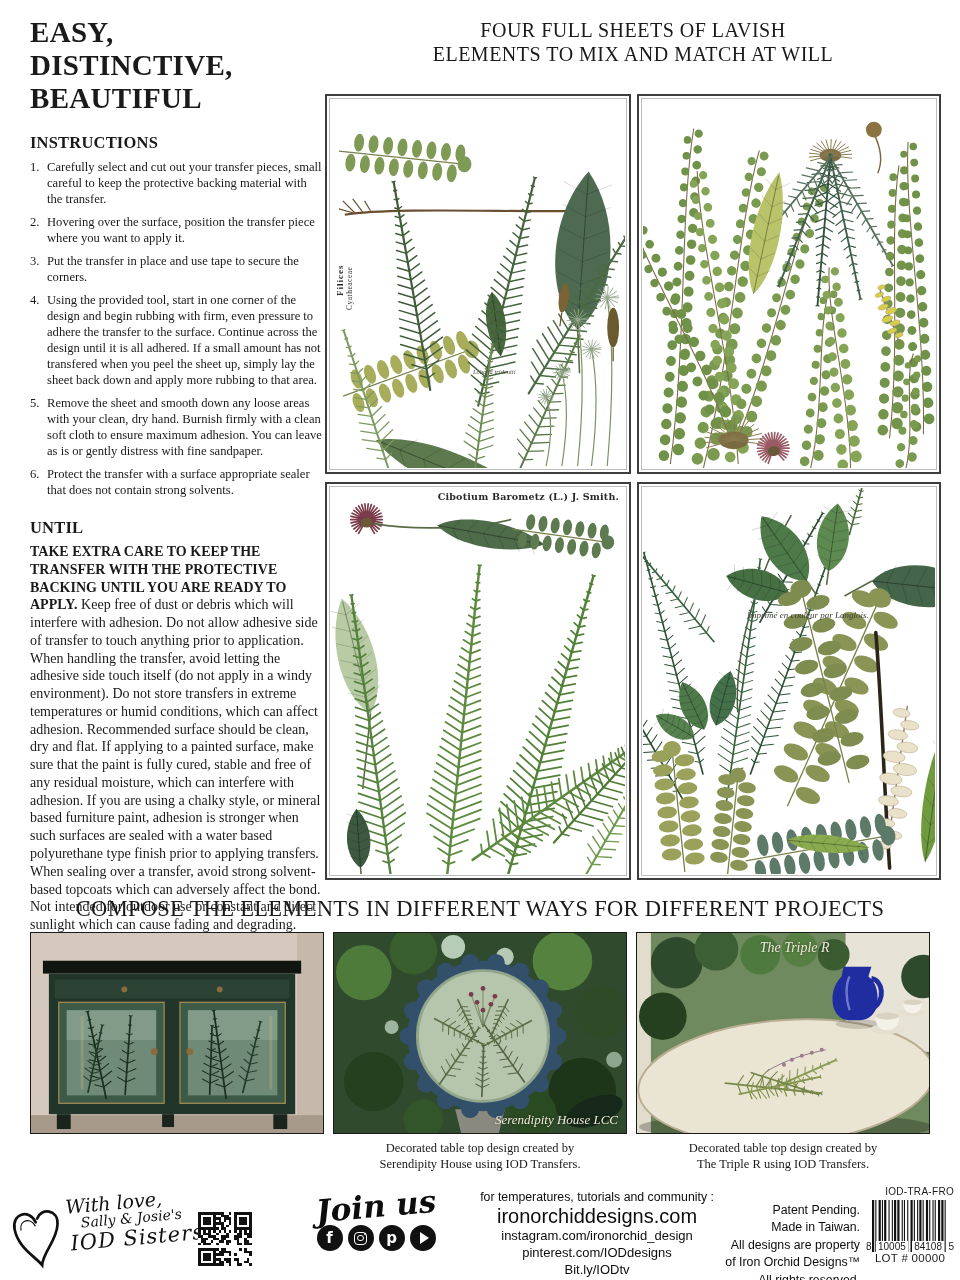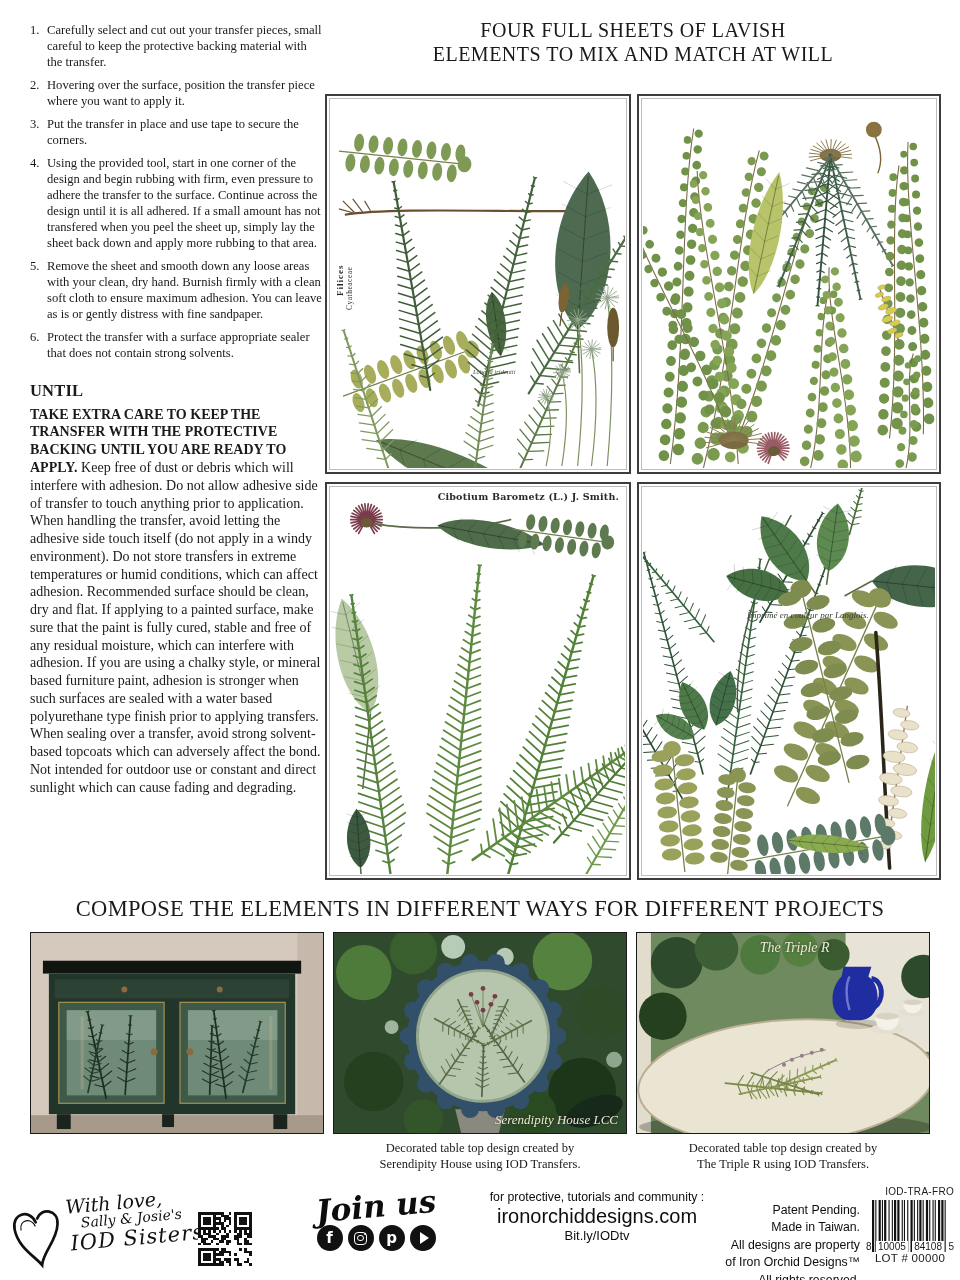--- a/index.html
+++ b/index.html
@@ -71,20 +71,26 @@
 .sku{font-size:10px;text-align:right;letter-spacing:.3px;margin-bottom:1px}
 .bc svg{width:88px;height:56px;display:block}
 .bdigits{position:relative;margin-top:-13px;display:flex;justify-content:space-between;font-size:10px;align-items:flex-end}
 .bdigits .grp{background:#fff;padding:0 2px}
 .lot{font-size:11.5px;margin-top:0px;letter-spacing:.3px}
 </style>
 </head>
 <body>
 
 <div class="left-col">
+  <div class="title">
+    <div>EASY,</div>
+    <div>DISTINCTIVE,</div>
+    <div>BEAUTIFUL</div>
+  </div>
+  <h2 class="sec-h">INSTRUCTIONS</h2>
   <ol class="instr">
     <li>Carefully select and cut out your transfer pieces, small careful to keep the protective backing material with the transfer.</li>
     <li>Hovering over the surface, position the transfer piece where you want to apply it.</li>
     <li>Put the transfer in place and use tape to secure the corners.</li>
     <li>Using the provided tool, start in one corner of the design and begin rubbing with firm, even pressure to adhere the transfer to the surface. Continue across the design until it is all adhered. If a small amount has not transfered when you peel the sheet up, simply lay the sheet back down and apply more rubbing to that area.</li>
     <li>Remove the sheet and smooth down any loose areas with your clean, dry hand. Burnish firmly with a clean soft cloth to ensure maximum adhesion. You can leave as is or gently distress with fine sandpaper.</li>
     <li>Protect the transfer with a surface appropriate sealer that does not contain strong solvents.</li>
   </ol>
   <h2 class="sec-h">UNTIL</h2>
   <p class="tips-p"><span class="lead">TAKE EXTRA CARE TO KEEP THE TRANSFER WITH THE PROTECTIVE BACKING UNTIL YOU ARE READY TO APPLY.</span> <span>Keep free of dust or debris which will interfere with adhesion. Do not allow adhesive side of transfer to touch anything prior to application. When handling the transfer, avoid letting the adhesive side touch itself (do not apply in a windy environment). Do not store transfers in extreme temperatures or humid conditions, which can affect adhesion. Recommended surface should be clean, dry and flat. If applying to a painted surface, make sure that the paint is fully cured, stable and free of any residual moisture, which can interfere with adhesion. If you are using a chalky style, or mineral based furniture paint, adhesion is stronger when such surfaces are sealed with a water based polyurethane type finish prior to applying transfers. When sealing over a transfer, avoid strong solvent-based topcoats which can adversely affect the bond. Not intended for outdoor use or constant and direct sunlight which can cause fading and degrading.</span></p>
@@ -1385,22 +1391,24 @@
       <span class="sicon">
           <span>p</span>
         </span>
       <span class="sicon">
           <span class="yt"></span>
         </span>
     </div>
   </div>
 
   <div class="community">
-    <div class="c-intro">for protective, tutorials and community :</div>
+    <div class="c-intro">for temperatures, tutorials and community :</div>
     <div class="c-site">ironorchiddesigns.com</div>
+    <div class="c-link">instagram.com/ironorchid_design</div>
+    <div class="c-link">pinterest.com/IODdesigns</div>
     <div class="c-link">Bit.ly/IODtv</div>
   </div>
 
   <div class="legal">
     <div>Patent Pending.</div>
     <div>Made in Taiwan.</div>
     <div>All designs are property</div>
     <div>of Iron Orchid Designs™</div>
     <div>All rights reserved.</div>
   </div>

